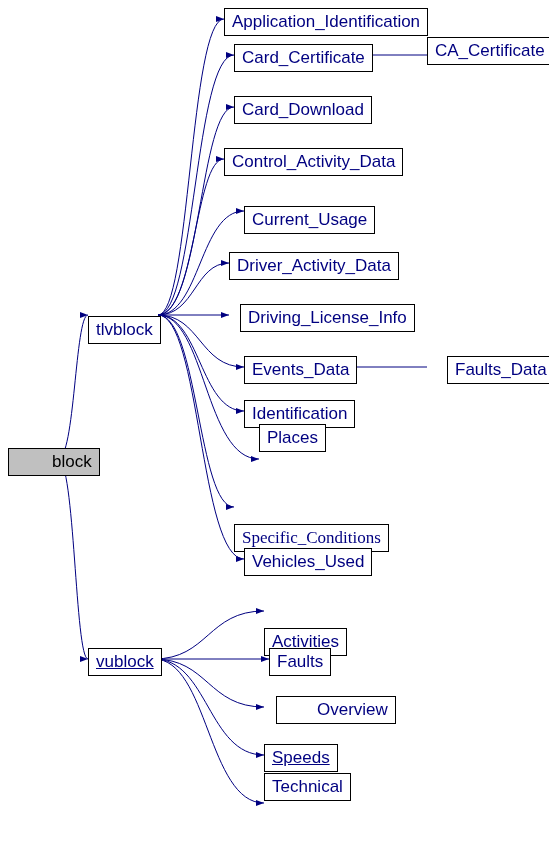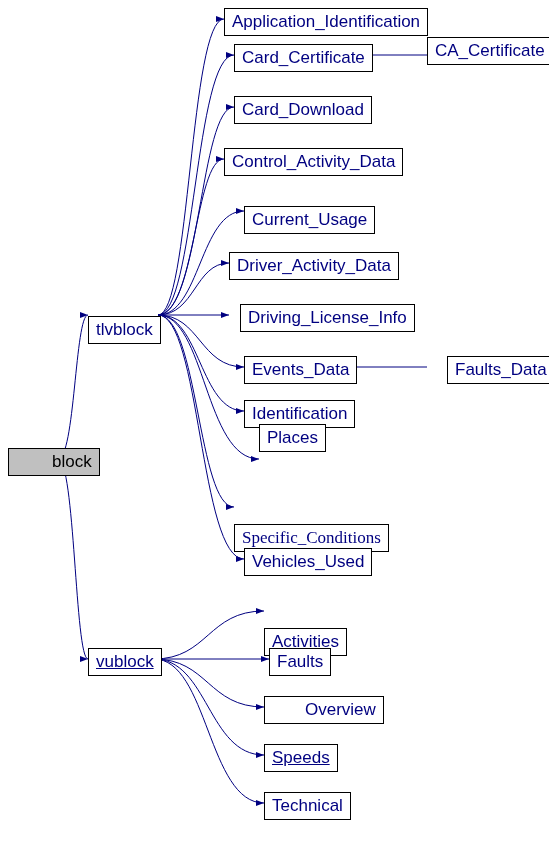--- a/index.html
+++ b/index.html
@@ -118,19 +118,19 @@
 <div class="node-box" style="left:234px; top:524px;font-family:Liberation Serif, serif;">Specific_Conditions</div>
 
 <div class="node-box" style="left:244px; top:548px;">Vehicles_Used</div>
 
 <div class="node-box" style="left:264px; top:600px;margin-top:28px;">Activities</div>
 
 <div class="node-box" style="left:88px; top:648px;text-decoration:underline;">vublock</div>
 
 <div class="node-box" style="left:269px; top:648px;">Faults</div>
 
-<div class="node-box" style="left:264px; top:696px;padding-left:40px;">Overview</div>
+<div class="node-box" style="left:276px; top:696px;padding-left:40px;">Overview</div>
 
 <div class="node-box" style="left:264px; top:744px;text-decoration:underline;">Speeds</div>
 
-<div class="node-box" style="left:264px; top:792px;">Technical</div>
+<div class="node-box" style="left:264px; top:773px;">Technical</div>
 
 <div class="node-box gray" style="left:8px; top:448px;padding-left:43px;">block</div>
 
 </body></html>

